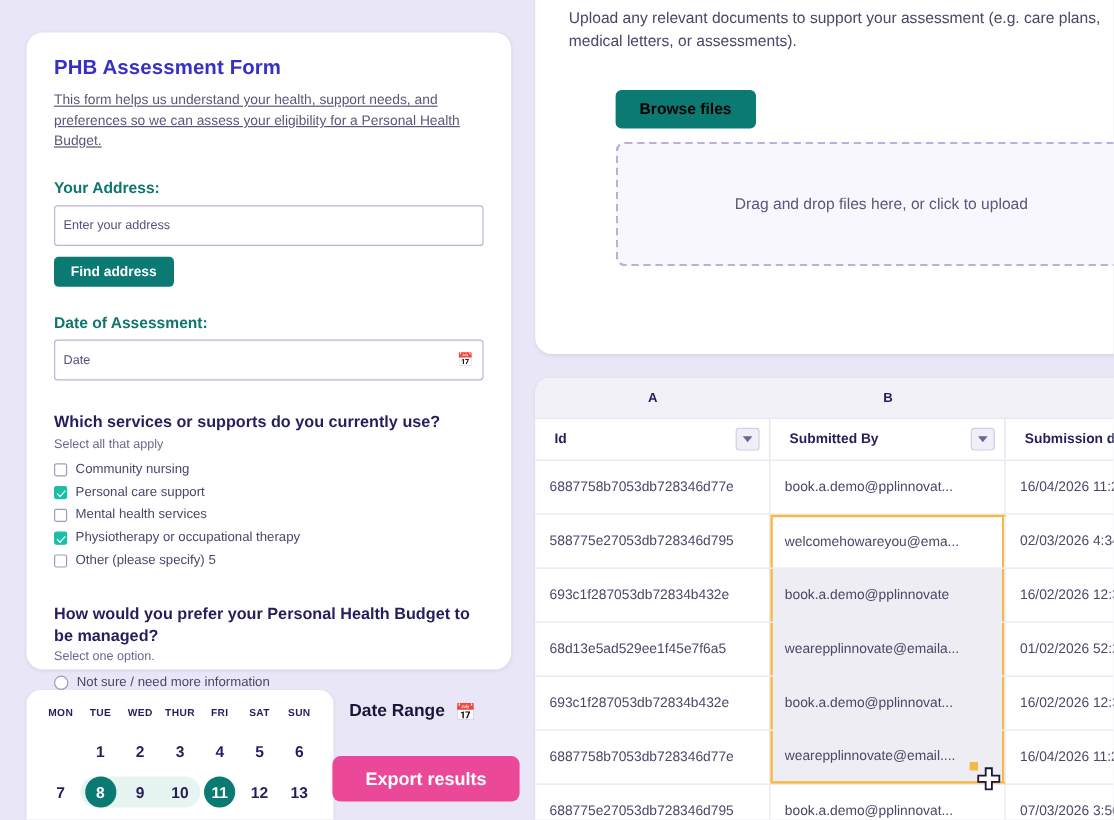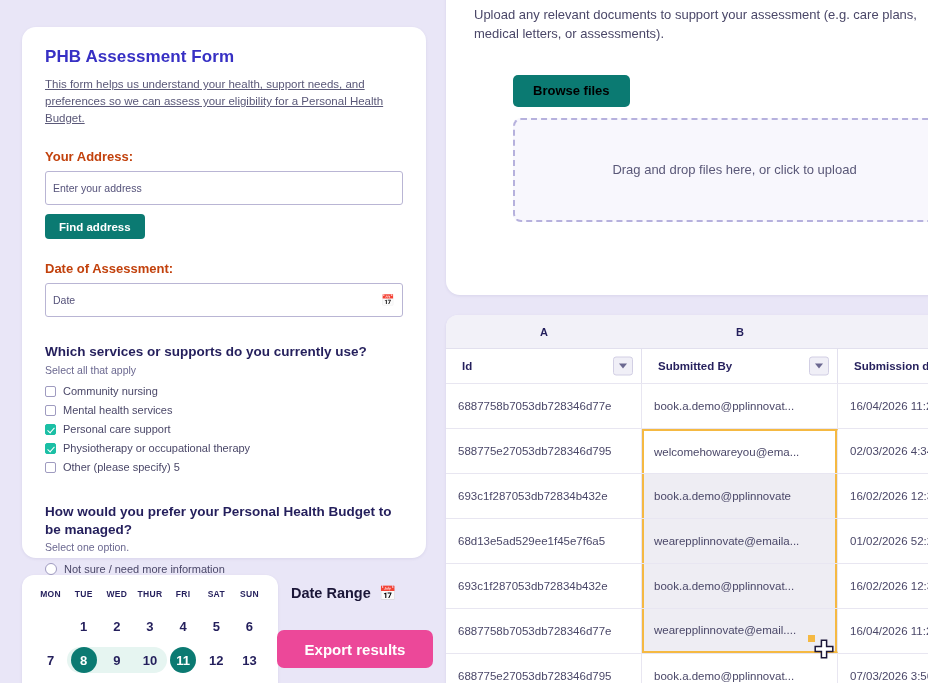--- a/index.html
+++ b/index.html
@@ -23,21 +23,21 @@
     padding: 20px 23px 0 23px;
   }
   .form-title {
     color: #3730c4; font-size: 17px; font-weight: bold;
     margin: 0 0 9px 0; letter-spacing: .1px;
   }
   .form-sub {
     color: #5a5878; font-size: 11.5px; line-height: 1.48; margin: 0; text-decoration: underline;
   }
   .field-label {
-    color: #c2410c; font-size: 13px; font-weight: bold;
+    color: #0f766e; font-size: 13px; font-weight: bold;
     margin: 22px 0 7px 0;
   }
   .text-input {
     width: 100%; height: 22px;
     border: 1px solid #b9b5d4; border-radius: 3px;
     background: #fff; color: #4a4768; font-size: 10.5px;
     padding: 16px 7px; outline: none;
     display: flex; align-items: center;
   }
   .text-input .ph { color: #55527a; }
@@ -242,26 +242,26 @@
     </div>
 
     <div class="q-title">Which services or supports do you currently use?</div>
     <div class="q-hint">Select all that apply</div>
 
     <div class="opt-row">
       <span class="cbox"></span>
       <span class="opt-label">Community nursing</span>
     </div>
     <div class="opt-row">
+      <span class="cbox on"></span>
+      <span class="opt-label">Personal care support</span>
+    </div>
+    <div class="opt-row">
       <span class="cbox"></span>
       <span class="opt-label">Mental health services</span>
-    </div>
-    <div class="opt-row">
-      <span class="cbox on"></span>
-      <span class="opt-label">Personal care support</span>
     </div>
     <div class="opt-row">
       <span class="cbox on"></span>
       <span class="opt-label">Physiotherapy or occupational therapy</span>
     </div>
     <div class="opt-row">
       <span class="cbox"></span>
       <span class="opt-label">Other (please specify) 5</span>
     </div>
 

